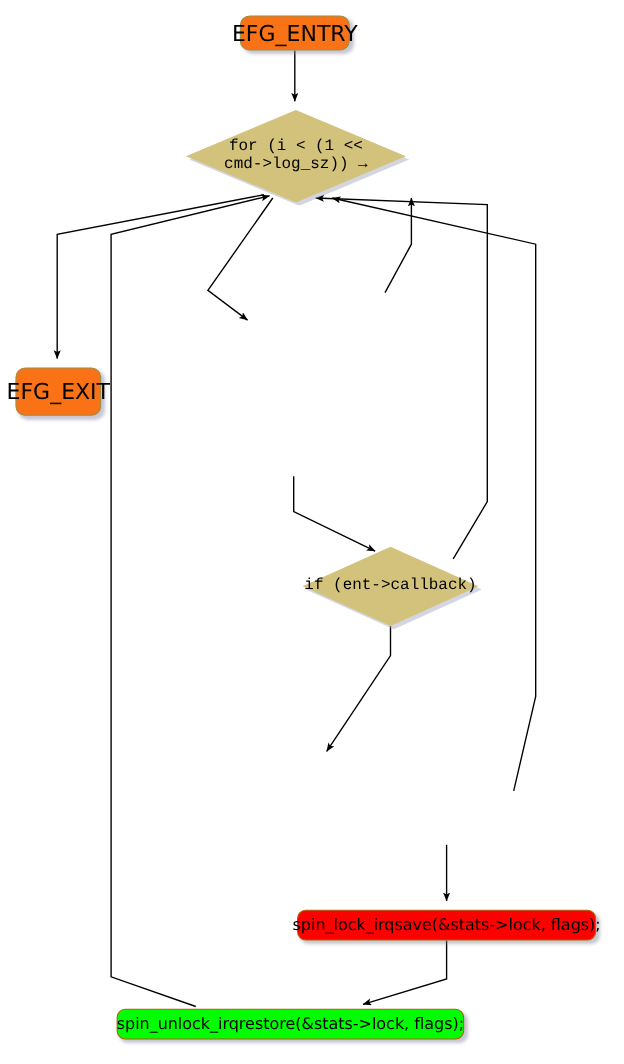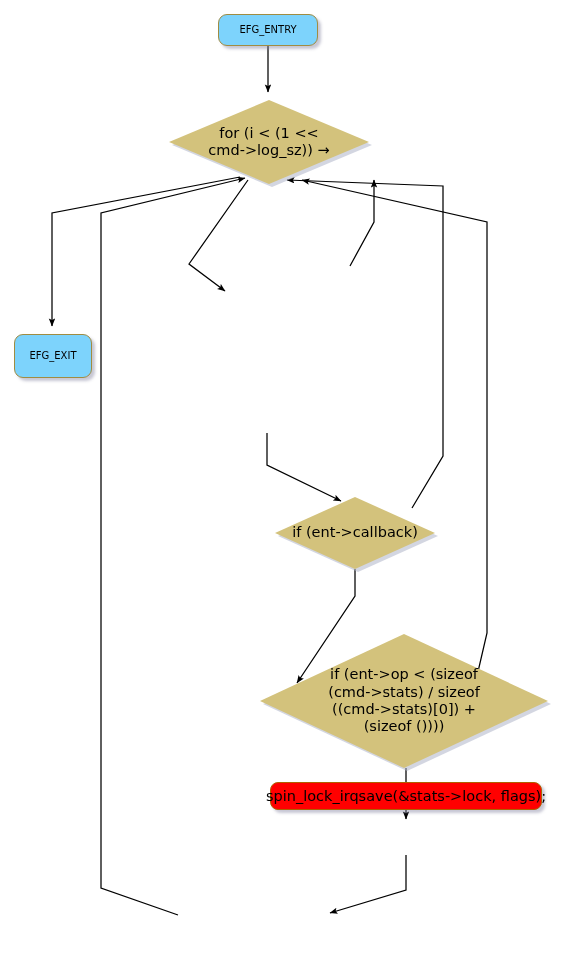--- a/index.html
+++ b/index.html
@@ -23,35 +23,36 @@
     width: 567px;
     height: 967px;
     pointer-events: none;
   }
   .node {
     position: absolute;
     box-sizing: border-box;
   }
   
   .terminal {
-    background: #7dd3fc;
+    background: #f97316;
     border: 1.3px solid #A08C42;
     border-radius: 9px;
     color: #000000;
     display: flex;
     align-items: center;
     justify-content: center;
-    font-size: 10px;
+    font-size: 20px;
     line-height: 1.15;
     white-space: nowrap;
     box-shadow: 3px 3px 3px rgba(130,130,160,0.45);
   }
   
   .diamond-wrap {
     position: absolute;
+    font-family: Liberation Mono, monospace;
   }
   .diamond-shadow {
     position: absolute;
     left: 3px;
     top: 3px;
     width: 100%;
     height: 100%;
     background: #AEB5C9;
     clip-path: polygon(50% 0%, 100% 50%, 50% 100%, 0% 50%);
     opacity: 0.55;
@@ -155,27 +156,22 @@
     <span>EFG_EXIT</span>
   </div>
 
 
   <div class="diamond-wrap" style="left:275px; top:497px; width:160px; height:72px;">
     <div class="diamond-shadow"></div>
     <div class="diamond"></div>
     <div class="diamond-label">if (ent-&gt;callback)</div>
   </div>
 
-  <div class="diamond-wrap" style="left:260px; top:634px; width:288px; height:134px;">
-    <div class="diamond-shadow"></div>
-    <div class="diamond"></div>
-    <div class="diamond-label">if (ent-&gt;op &lt; (sizeof
-(cmd-&gt;stats) / sizeof
-((cmd-&gt;stats)[0]) +
-(sizeof ())))</div>
-  </div>
 
-  <div class="activity red" style="left:270px; top:782px; width:272px; height:28px;">
+  <div class="activity red" style="left:270px; top:827px; width:272px; height:28px;">
     <span>spin_lock_irqsave(&amp;stats-&gt;lock, flags);</span>
   </div>
 
+  <div class="activity green" style="left:106px; top:917px; width:316px; height:28px;">
+    <span>spin_unlock_irqrestore(&amp;stats-&gt;lock, flags);</span>
+  </div>
 
 </div>
 
 </body></html>

